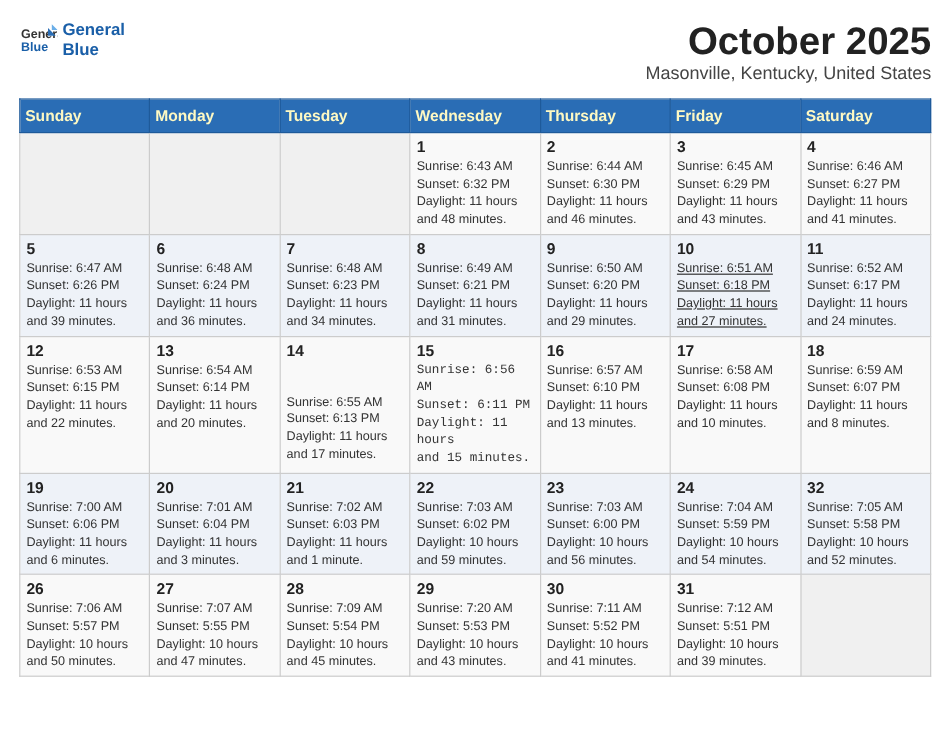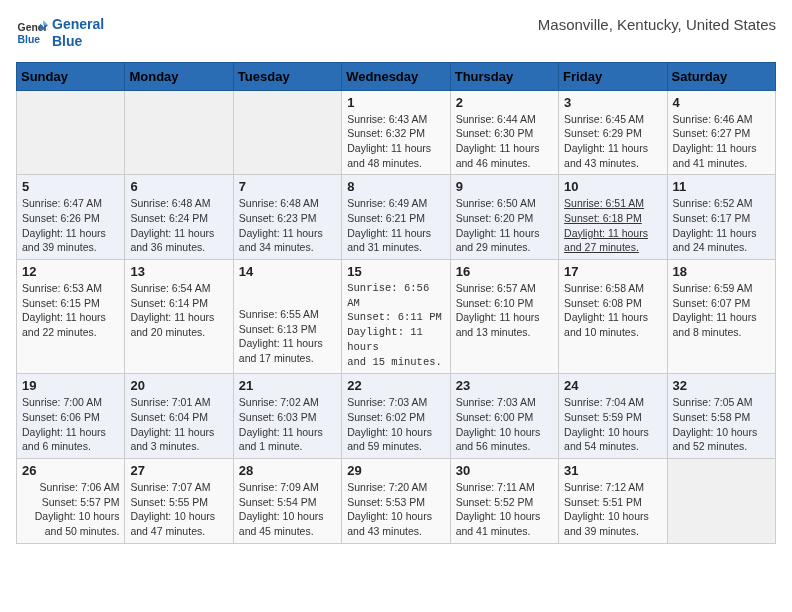--- a/index.html
+++ b/index.html
@@ -46,21 +46,21 @@
       font-size: 15px;
       color: #444;
     }
     .calendar {
       width: 100%;
       border-collapse: collapse;
       border: 1px solid #ccc;
     }
     .calendar th {
       background: #2a6db5;
-      color: #000000;
+      color: #fef9c3;
       font-size: 13px;
       font-weight: bold;
       padding: 6px 4px;
       text-align: left;
       border: 1px solid #1e5a9a;
     }
     .calendar td {
       vertical-align: top;
       padding: 4px 5px;
       border: 1px solid #ccc;
@@ -102,20 +102,21 @@
       <text x="2" y="32" font-size="13" font-weight="bold" fill="#1a5fa8">Blue</text>
       <polygon points="30,8 38,16 30,16" fill="#2a6db5"></polygon>
       <polygon points="34,4 40,10 34,10" fill="#6aaee8"></polygon>
     </svg>
     <div>
       <div class="logo-text"><span>General</span></div>
       <div class="logo-text" style="color:#1a5fa8">Blue</div>
     </div>
   </div>
   <div class="title-block">
+    <div class="month-title">October 2025</div>
     <div class="location">Masonville, Kentucky, United States</div>
   </div>
 </div>
 
 <table class="calendar">
   <thead>
     <tr>
     <th>Sunday</th>
         <th>Monday</th>
         <th>Tuesday</th>
@@ -308,21 +309,21 @@
           <span class="day-num">32</span>
           <div class="day-info" style="white-space: pre-line;">Sunrise: 7:05 AM
 Sunset: 5:58 PM
 Daylight: 10 hours
 and 52 minutes.</div>
         </td>
       </tr>
       <tr>
         <td>
           <span class="day-num">26</span>
-          <div class="day-info" style="white-space: pre-line; text-align: right;">Sunrise: 7:06 AM
+          <div class="day-info" style="white-space: pre-line;">Sunrise: 7:06 AM
 Sunset: 5:57 PM
 Daylight: 10 hours
 and 50 minutes.</div>
         </td>
         <td>
           <span class="day-num">27</span>
           <div class="day-info" style="white-space: pre-line;">Sunrise: 7:07 AM
 Sunset: 5:55 PM
 Daylight: 10 hours
 and 47 minutes.</div>

